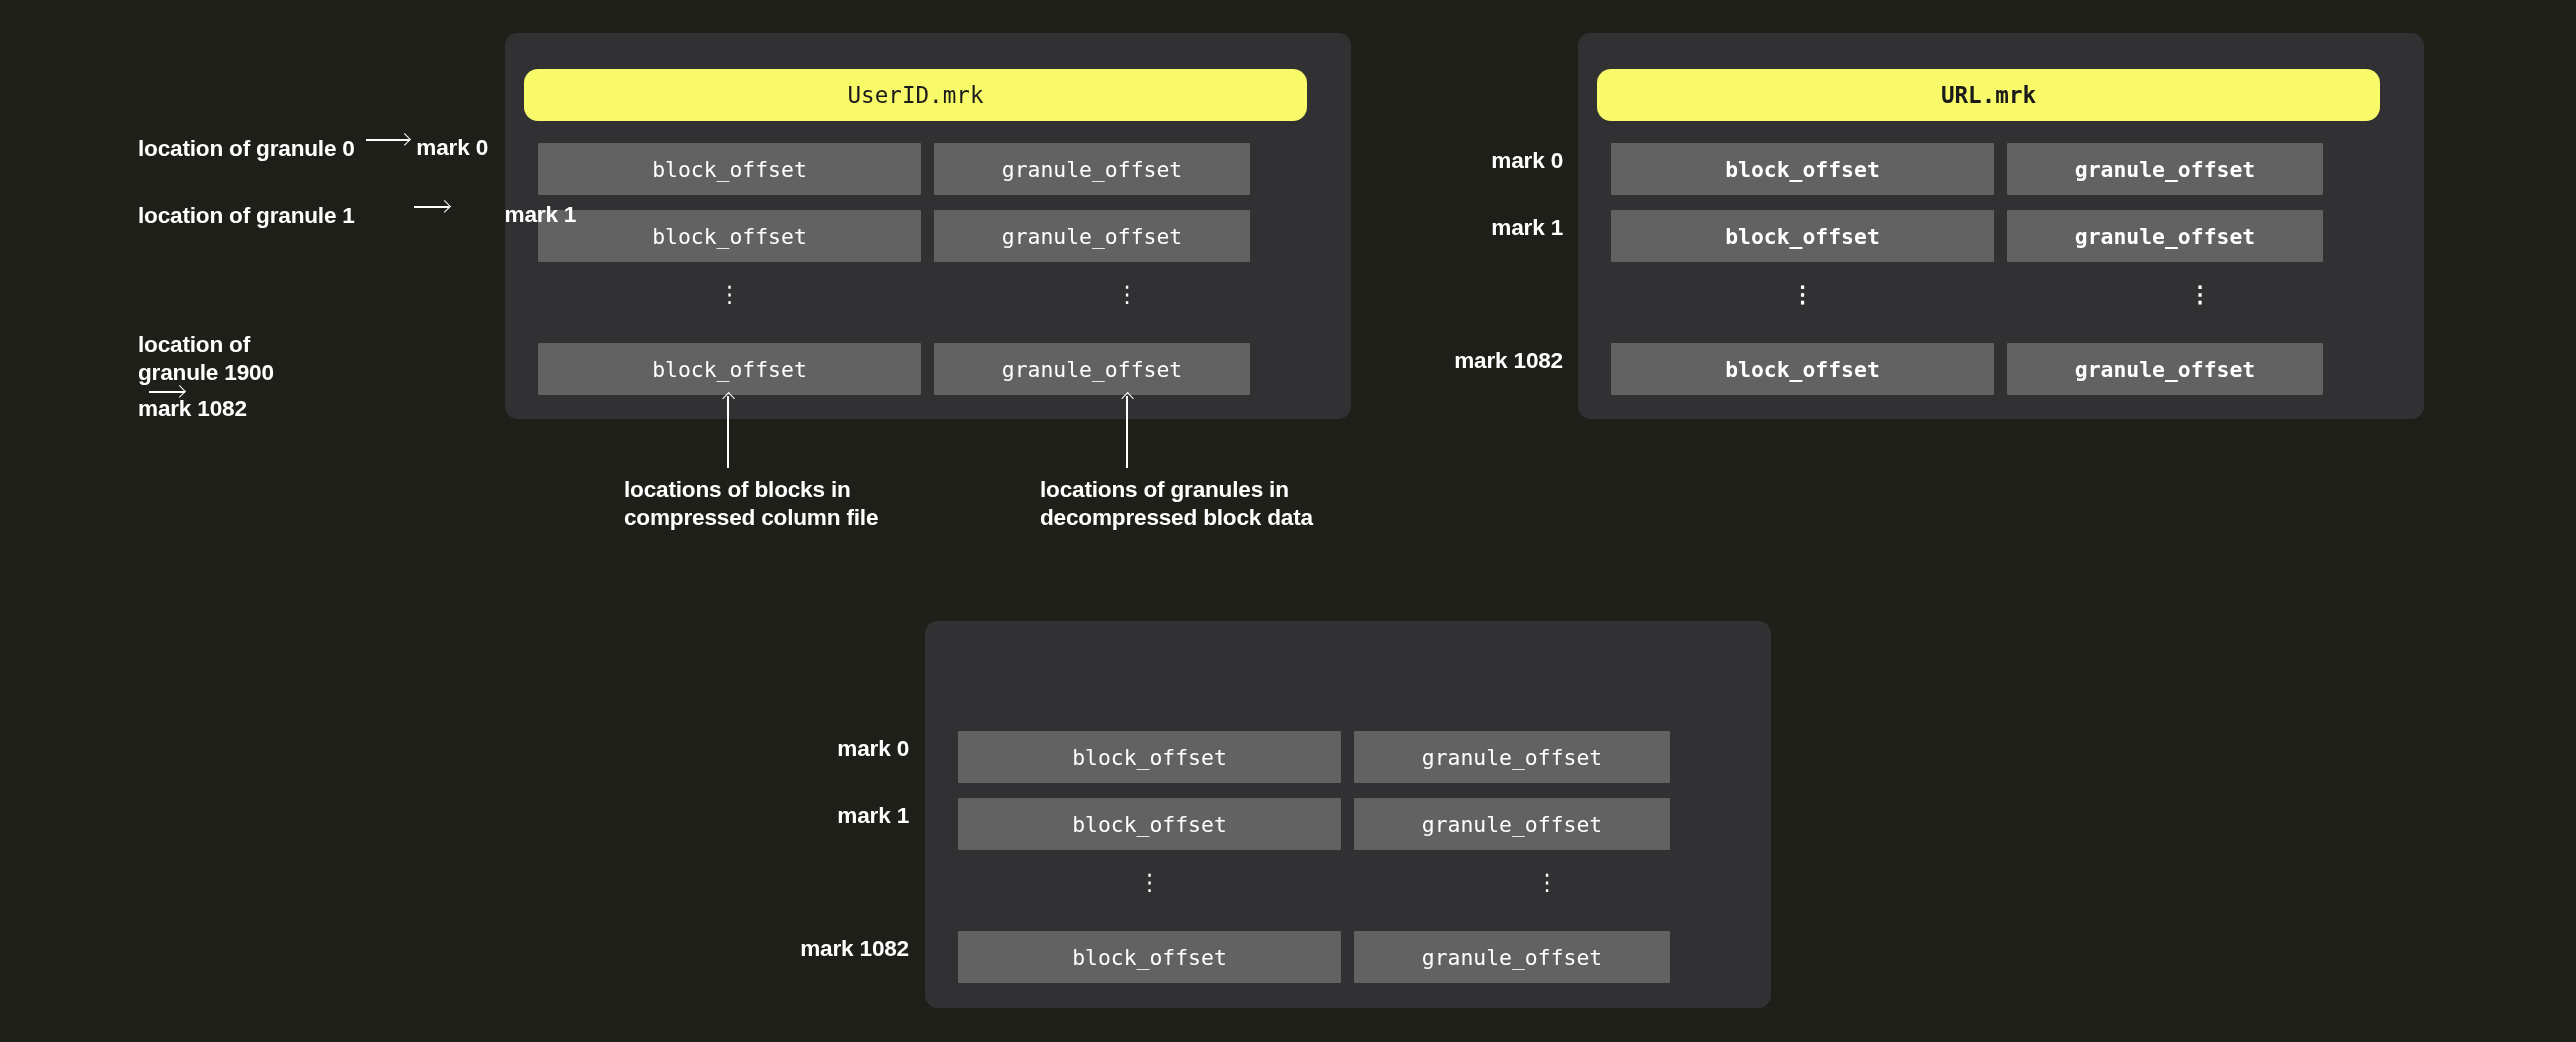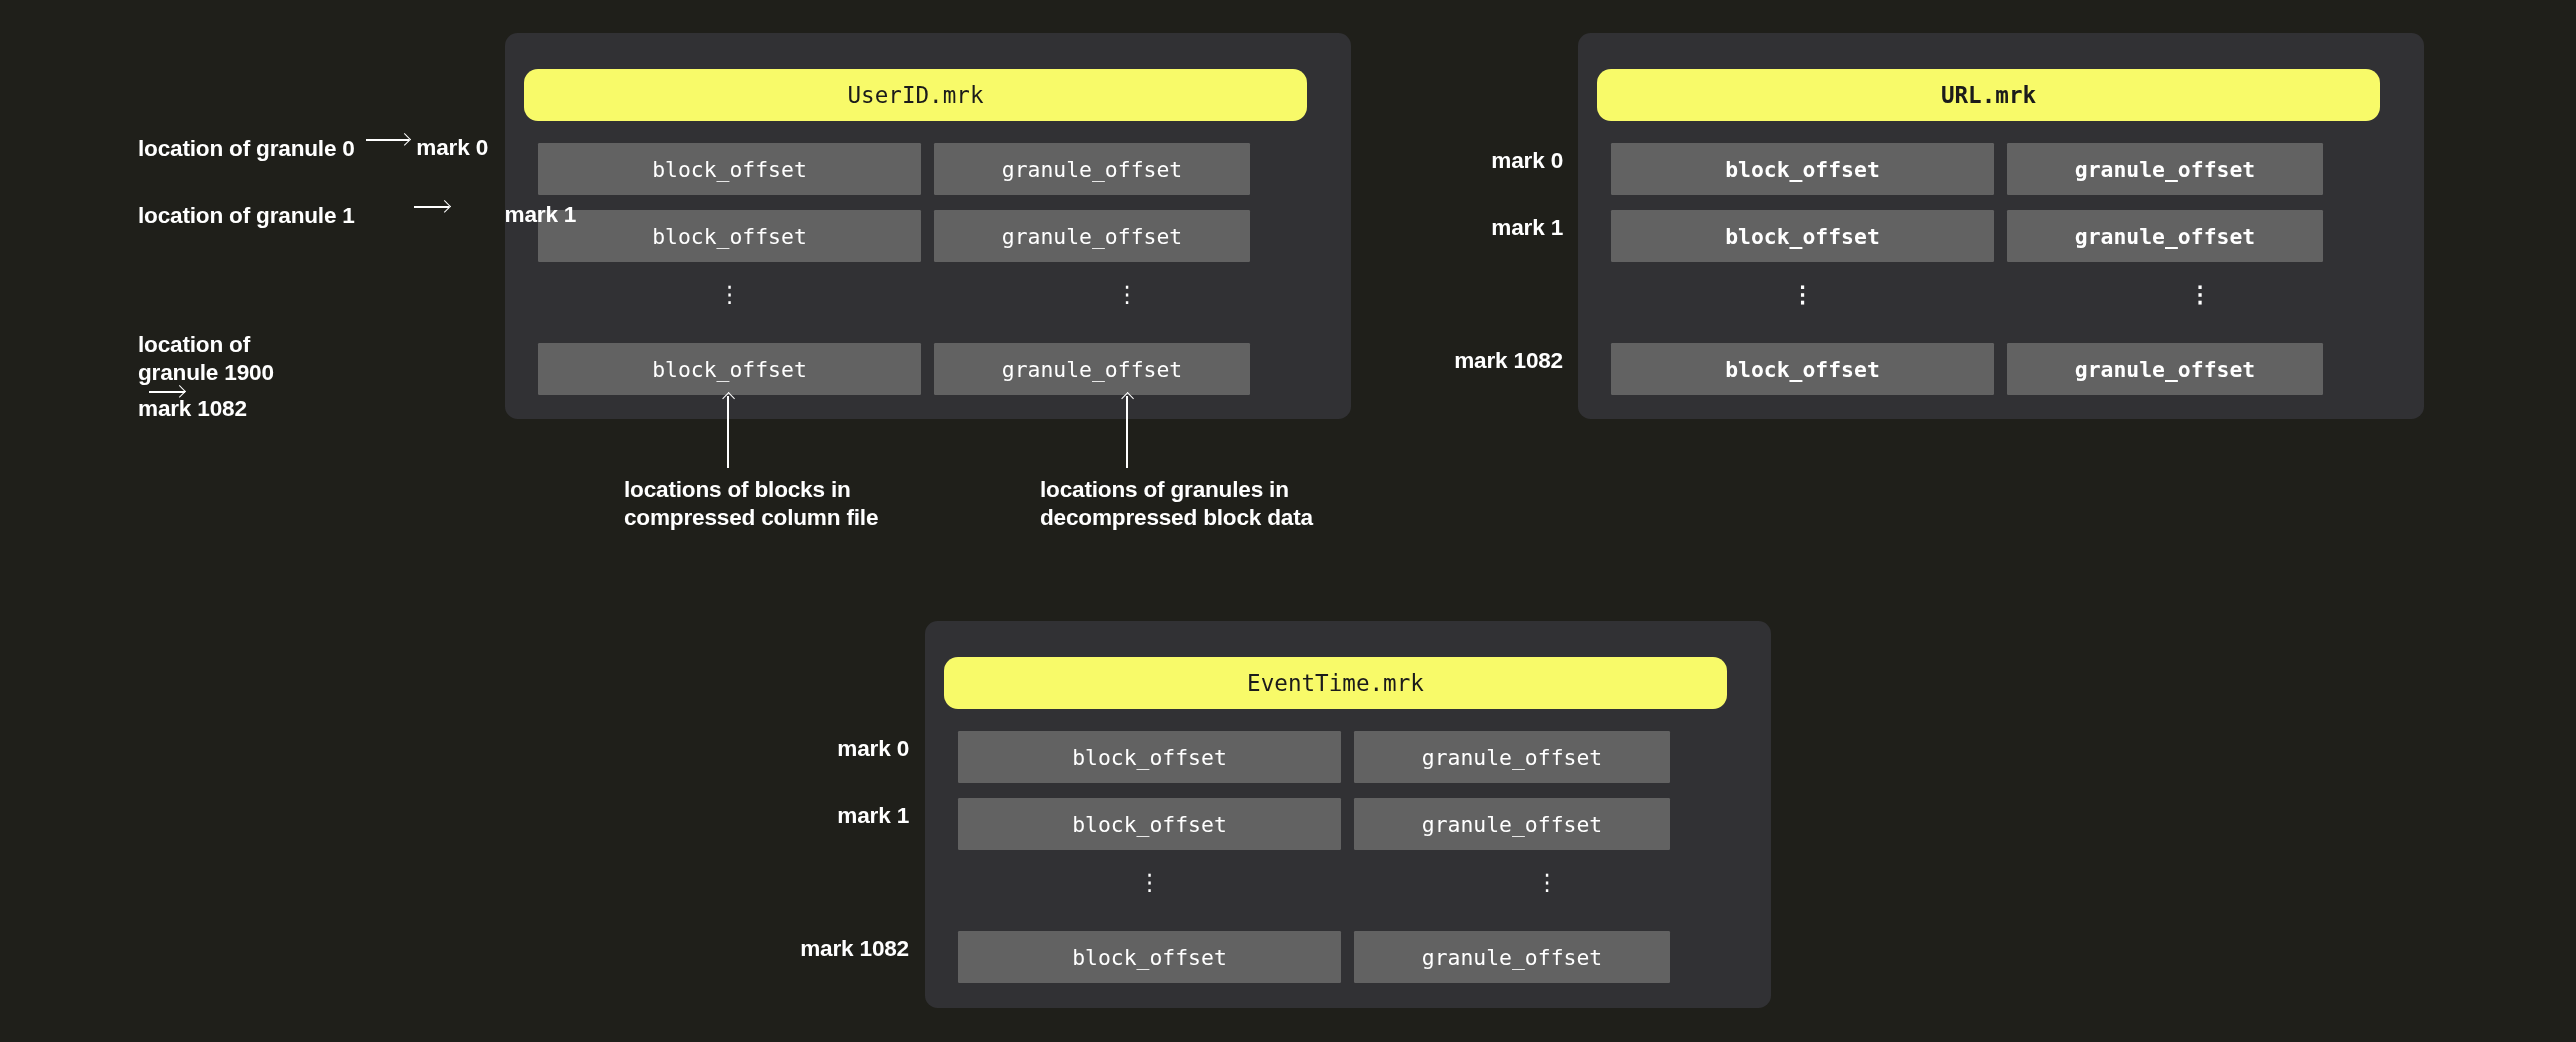--- a/index.html
+++ b/index.html
@@ -146,21 +146,20 @@
     <div class="cell cr r2">granule_offset</div>
     <div class="dots-row">
       <span class="dots dots-l">⋮</span>
       <span class="dots dots-r">⋮</span>
     </div>
     <div class="cell cl r3">block_offset</div>
     <div class="cell cr r3">granule_offset</div>
   </div>
 
   <div class="panel" id="panel-eventtime">
-    <div class="phdr">EventTime.mrk</div>
     <div class="cell cl r1">block_offset</div>
     <div class="cell cr r1">granule_offset</div>
     <div class="cell cl r2">block_offset</div>
     <div class="cell cr r2">granule_offset</div>
     <div class="dots-row">
       <span class="dots dots-l">⋮</span>
       <span class="dots dots-r">⋮</span>
     </div>
     <div class="cell cl r3">block_offset</div>
     <div class="cell cr r3">granule_offset</div>

